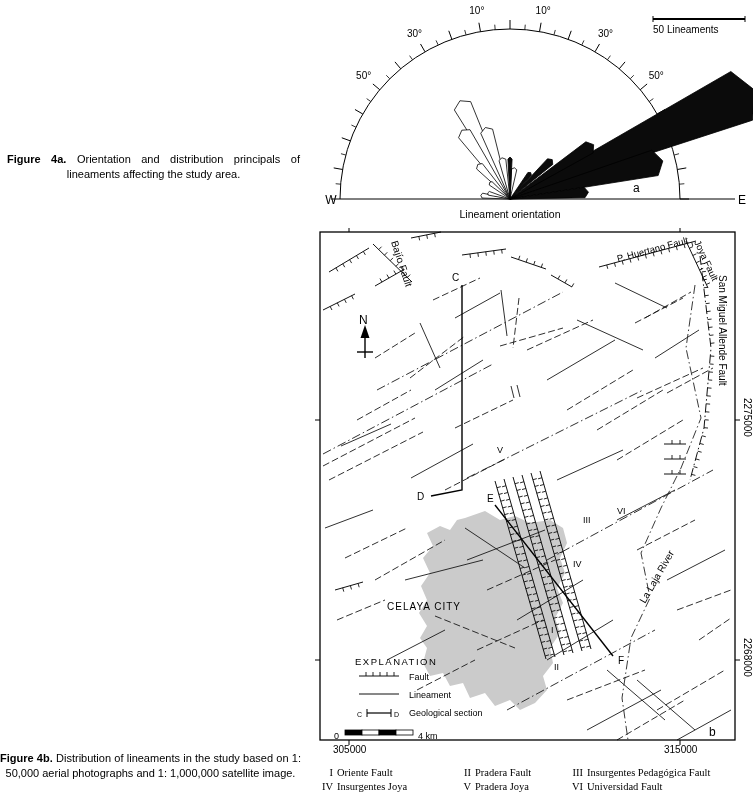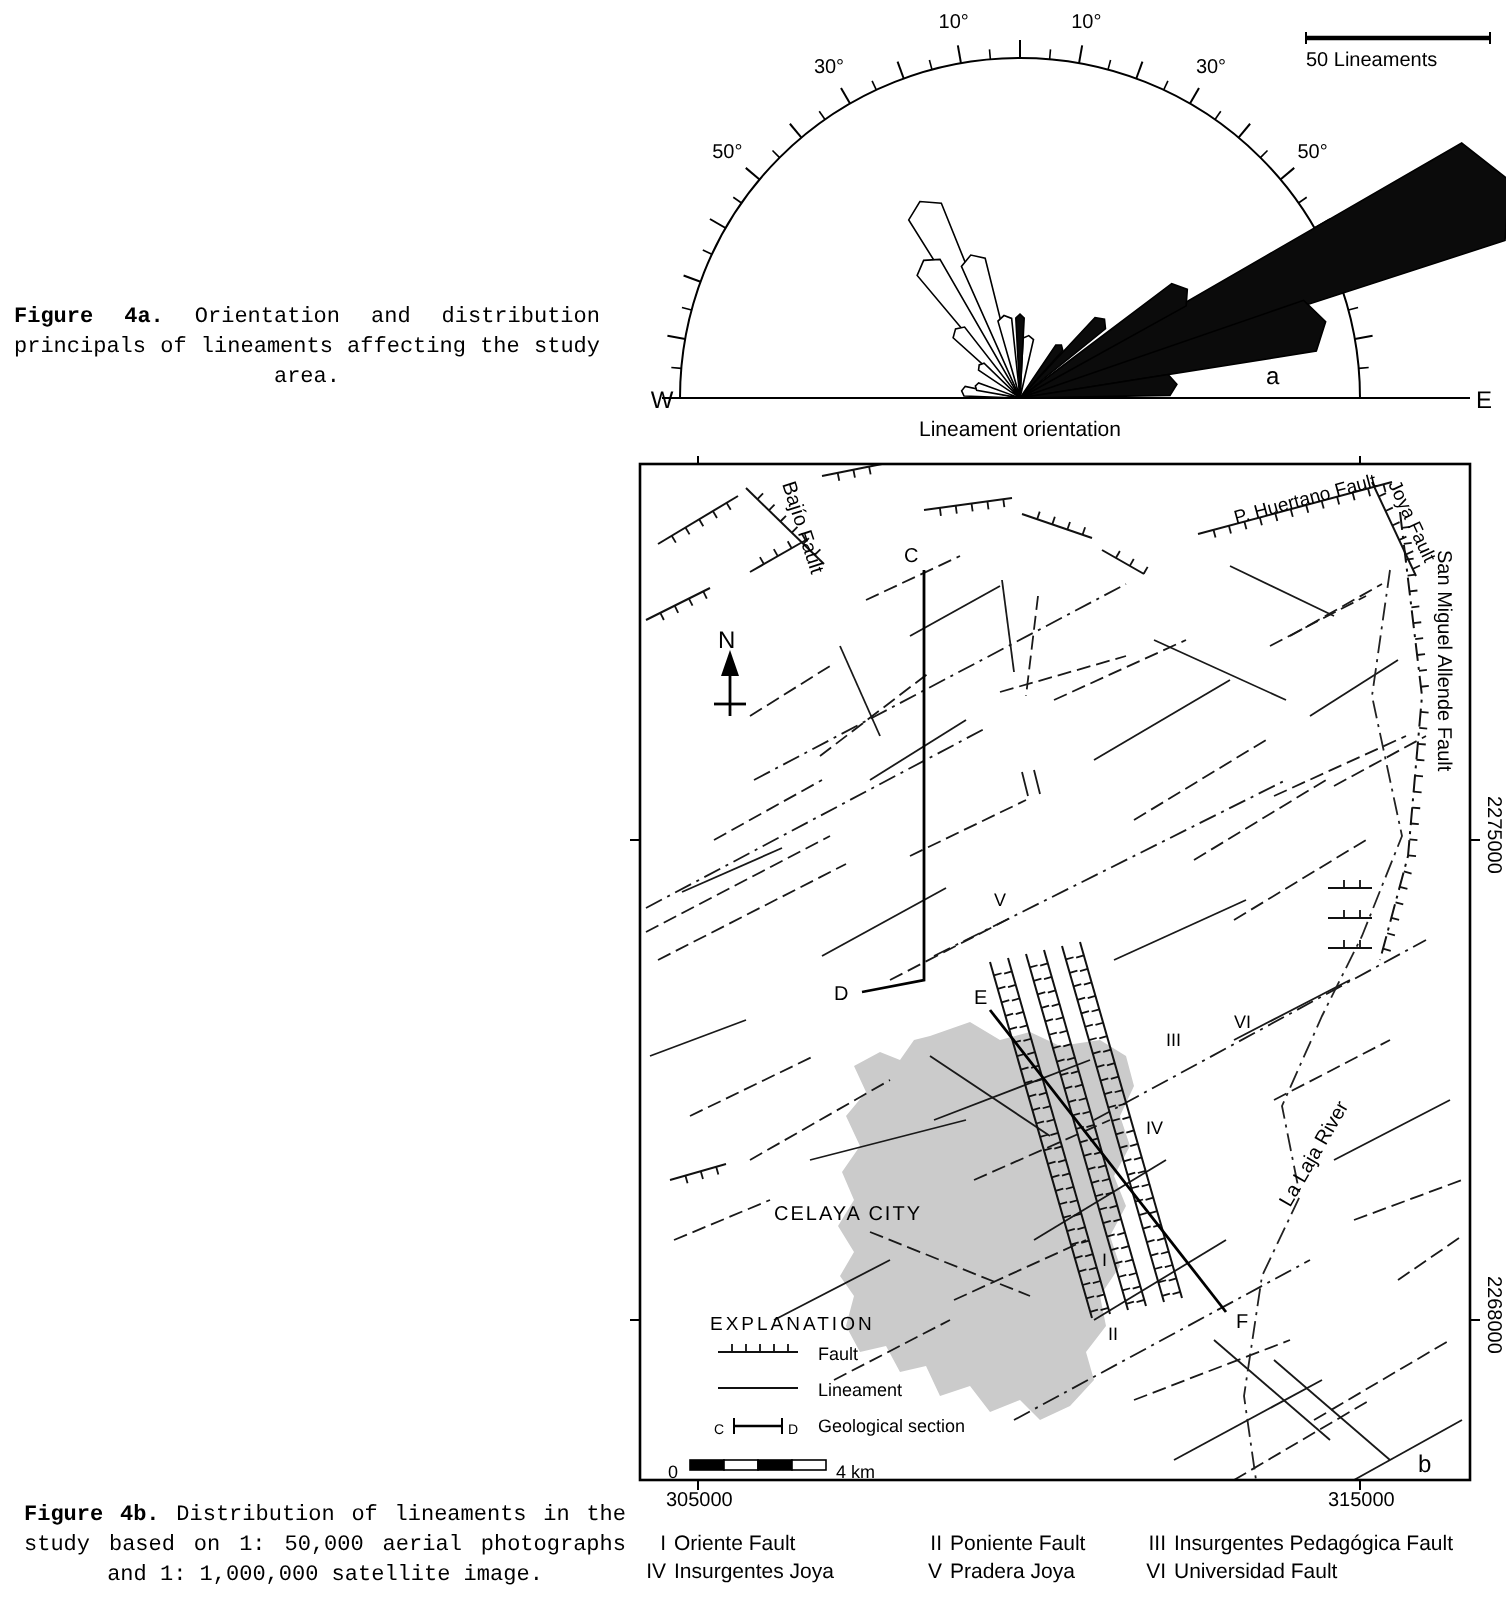--- a/index.html
+++ b/index.html
@@ -3,35 +3,35 @@
 <meta charset="utf-8">
 <style>
   * { margin:0; padding:0; box-sizing:border-box; }
   html,body { background:#ffffff; }
   body {
     position:relative; width:753px; height:807px; overflow:hidden;
     font-family:"Liberation Sans", sans-serif; color:#000;
   }
   .cap {
     position:absolute;
-    font-family:Liberation Mono, monospace;
+    font-family:Liberation Sans, sans-serif;
     font-size:11px; line-height:15px;
     text-align:justify; text-align-last:center;
   }
   .cap b { font-weight:bold; }
   #cap-a { left:7px; top:152px; width:293px; }
-  #cap-b { left:12px; top:751px; width:301px; }
+  #cap-b { left:0; top:751px; width:301px; }
   svg { position:absolute; display:block; }
   #rose-svg { left:315px; top:0; }
   #map-svg  { left:315px; top:228px; }
   svg text { font-family:"Liberation Sans", sans-serif; fill:#000; }
   .faultkey {
     position:absolute; left:316px; top:766px; width:436px;
     display:grid; grid-template-columns:138px 112px 186px; row-gap:1px;
-    font-family:Liberation Sans, sans-serif; font-size:10.5px; line-height:13px;
+    font-family:Liberation Serif, serif; font-size:10.5px; line-height:13px;
   }
   .fk-num { display:inline-block; min-width:17px; text-align:right; margin-right:4px; }
 </style>
 </head>
 <body>
 
 <div id="cap-a" class="cap"><b>Figure 4a.</b> <span>Orientation and distribution principals of lineaments affecting the study area.</span></div>
 
 <svg id="rose-svg" width="438" height="226" viewBox="0 0 438 226">
   <g id="rose-dyn">
@@ -497,18 +497,18 @@
       <text x="42" y="489" font-size="7">C</text>
       <text x="79" y="489" font-size="7">D</text>
     </g>
   <rect x="5" y="4" width="415" height="508" fill="none" stroke="#000" stroke-width="1.3"></rect>
 </svg>
 
 <div id="cap-b" class="cap"><b>Figure 4b.</b> <span>Distribution of lineaments in the study based on 1: 50,000 aerial photographs and 1: 1,000,000 satellite image.</span></div>
 
 <div class="faultkey">
   <div><span class="fk-num">I</span><span>Oriente Fault</span></div>
-  <div><span class="fk-num">II</span><span>Poniente Fault</span></div>
+  <div><span class="fk-num">II</span><span>Pradera Fault</span></div>
   <div><span class="fk-num">III</span><span>Insurgentes Pedagógica Fault</span></div>
   <div><span class="fk-num">IV</span><span>Insurgentes Joya</span></div>
   <div><span class="fk-num">V</span><span>Pradera Joya</span></div>
   <div><span class="fk-num">VI</span><span>Universidad Fault</span></div>
 </div>
 
 </body></html>

